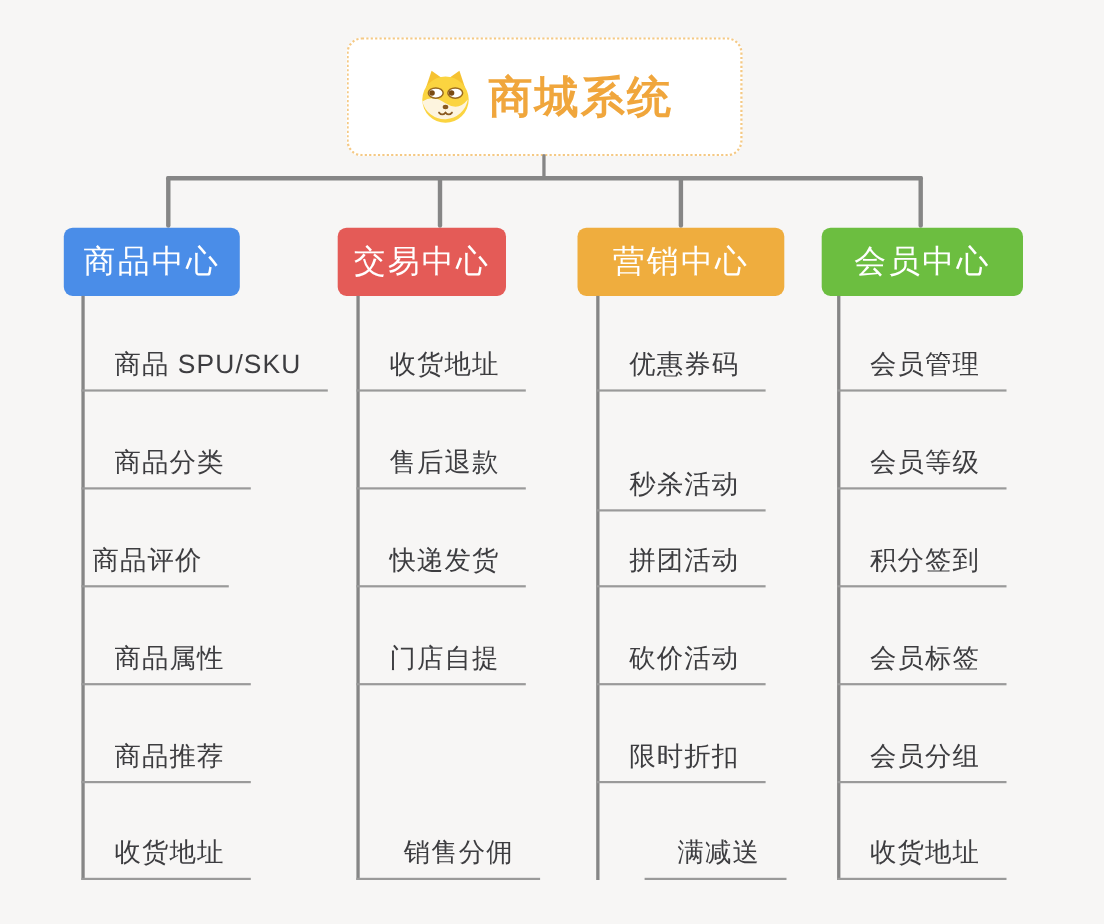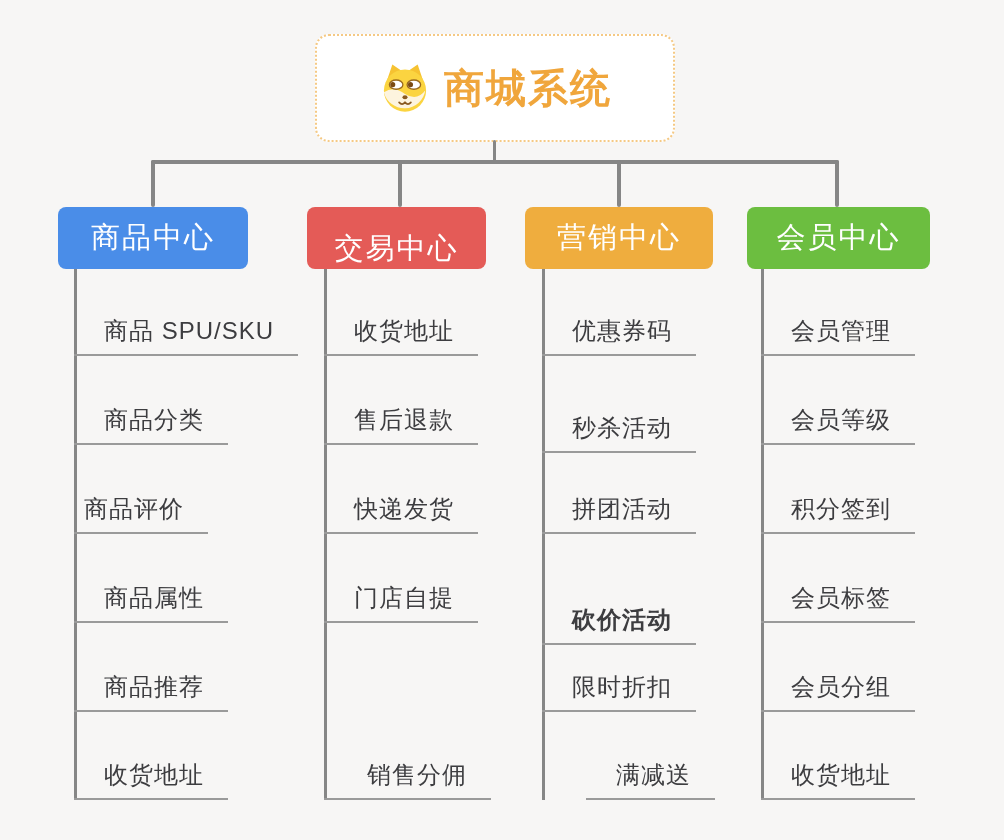--- a/index.html
+++ b/index.html
@@ -68,21 +68,21 @@
       <circle cx="38.5" cy="28" r="3" fill="#7A4A12"></circle>
       <ellipse cx="32" cy="43" rx="3" ry="2.4" fill="#8A5A20"></ellipse>
       <path d="M25,49 q3.5,4 7,0 q3.5,4 7,0" stroke="#8A5A20" stroke-width="2" fill="none" stroke-linecap="round"></path>
     </svg>
     <span class="root-title">商城系统</span>
   </div>
 
 <div class="v-line" style="left: 492.75px; top: 140px; height: 23px;"></div>
     <div class="h-line" style="left: 151.25px; top: 160px; width: 687.5px;"></div>
     <div class="v-line" style="left: 151.25px; top: 160px; height: 47px;"></div>
-    <div class="branch-node" style="left: 58px; top: 207px; width: 190px; background: rgb(74, 141, 232);">
+    <div class="branch-node" style="left: 58px; top: 207px; width: 160px; background: rgb(74, 141, 232);">
       <span class="branch-label">商品中心</span>
     </div>
     <div class="trunk" style="left: 74px; top: 269px; height: 531px;"></div>
     <div class="leaf" style="left: 74px; top: 303px;">
       <span class="leaf-label">商品 SPU/SKU</span>
     </div>
     <div class="leaf" style="left: 74px; top: 392px;">
       <span class="leaf-label">商品分类</span>
     </div>
     <div class="leaf" style="left: 74px; top: 481px; padding-left: 10px;">
@@ -91,21 +91,21 @@
     <div class="leaf" style="left: 74px; top: 570px;">
       <span class="leaf-label">商品属性</span>
     </div>
     <div class="leaf" style="left: 74px; top: 659px;">
       <span class="leaf-label">商品推荐</span>
     </div>
     <div class="leaf" style="left: 74px; top: 747px;">
       <span class="leaf-label">收货地址</span>
     </div>
     <div class="v-line" style="left: 398.25px; top: 160px; height: 47px;"></div>
-    <div class="branch-node" style="left: 307px; top: 207px; width: 179px; background: rgb(228, 91, 87); align-items: flex-end;">
+    <div class="branch-node" style="left: 307px; top: 207px; width: 153px; background: rgb(228, 91, 87);">
       <span class="branch-label">交易中心</span>
     </div>
     <div class="trunk" style="left: 324px; top: 269px; height: 531px;"></div>
     <div class="leaf" style="left: 324px; top: 303px;">
       <span class="leaf-label">收货地址</span>
     </div>
     <div class="leaf" style="left: 324px; top: 392px;">
       <span class="leaf-label">售后退款</span>
     </div>
     <div class="leaf" style="left: 324px; top: 481px;">
@@ -118,27 +118,27 @@
       <span class="leaf-label">销售分佣</span>
     </div>
     <div class="v-line" style="left: 617.25px; top: 160px; height: 47px;"></div>
     <div class="branch-node" style="left: 525px; top: 207px; width: 188px; background: rgb(239, 173, 62);">
       <span class="branch-label">营销中心</span>
     </div>
     <div class="trunk" style="left: 542px; top: 269px; height: 531px;"></div>
     <div class="leaf" style="left: 542px; top: 303px;">
       <span class="leaf-label">优惠券码</span>
     </div>
-    <div class="leaf" style="left: 542px; top: 400px;">
+    <div class="leaf" style="left: 542px; top: 412px;">
       <span class="leaf-label">秒杀活动</span>
     </div>
     <div class="leaf" style="left: 542px; top: 481px;">
       <span class="leaf-label">拼团活动</span>
     </div>
-    <div class="leaf" style="left: 542px; top: 592px; font-weight: bold;">
+    <div class="leaf" style="left: 542px; top: 570px;">
       <span class="leaf-label">砍价活动</span>
     </div>
     <div class="leaf" style="left: 542px; top: 659px;">
       <span class="leaf-label">限时折扣</span>
     </div>
     <div class="leaf" style="left: 542px; top: 747px; margin-left: 44px;">
       <span class="leaf-label">满减送</span>
     </div>
     <div class="v-line" style="left: 835.25px; top: 160px; height: 47px;"></div>
     <div class="branch-node" style="left: 747px; top: 207px; width: 183px; background: rgb(108, 190, 64);">

